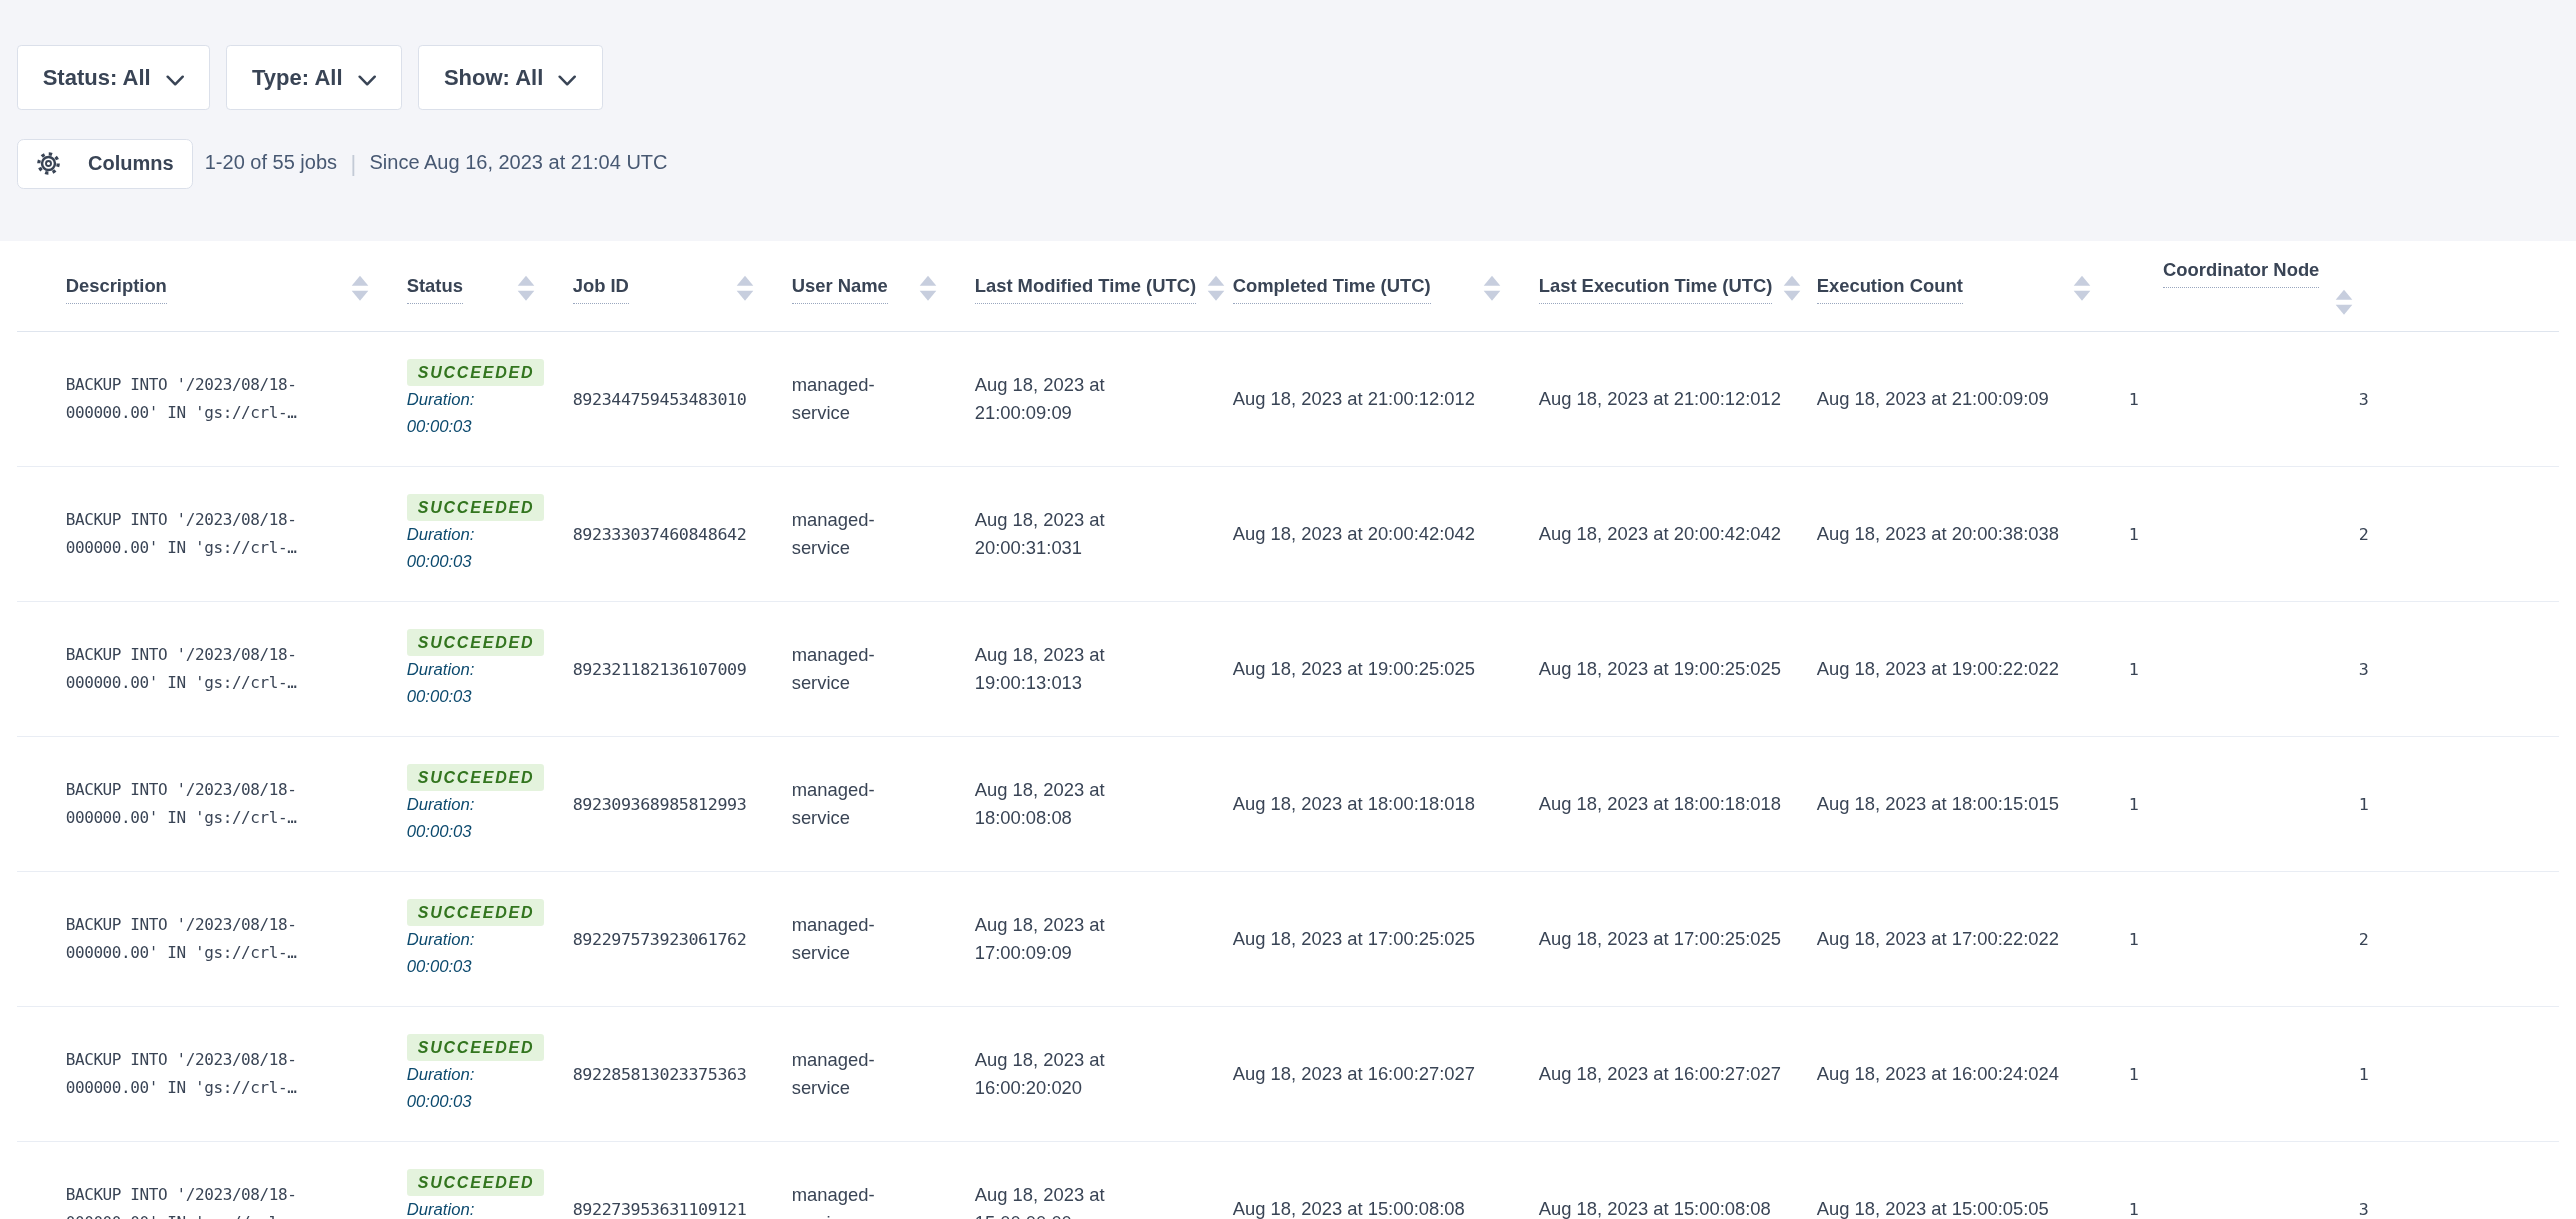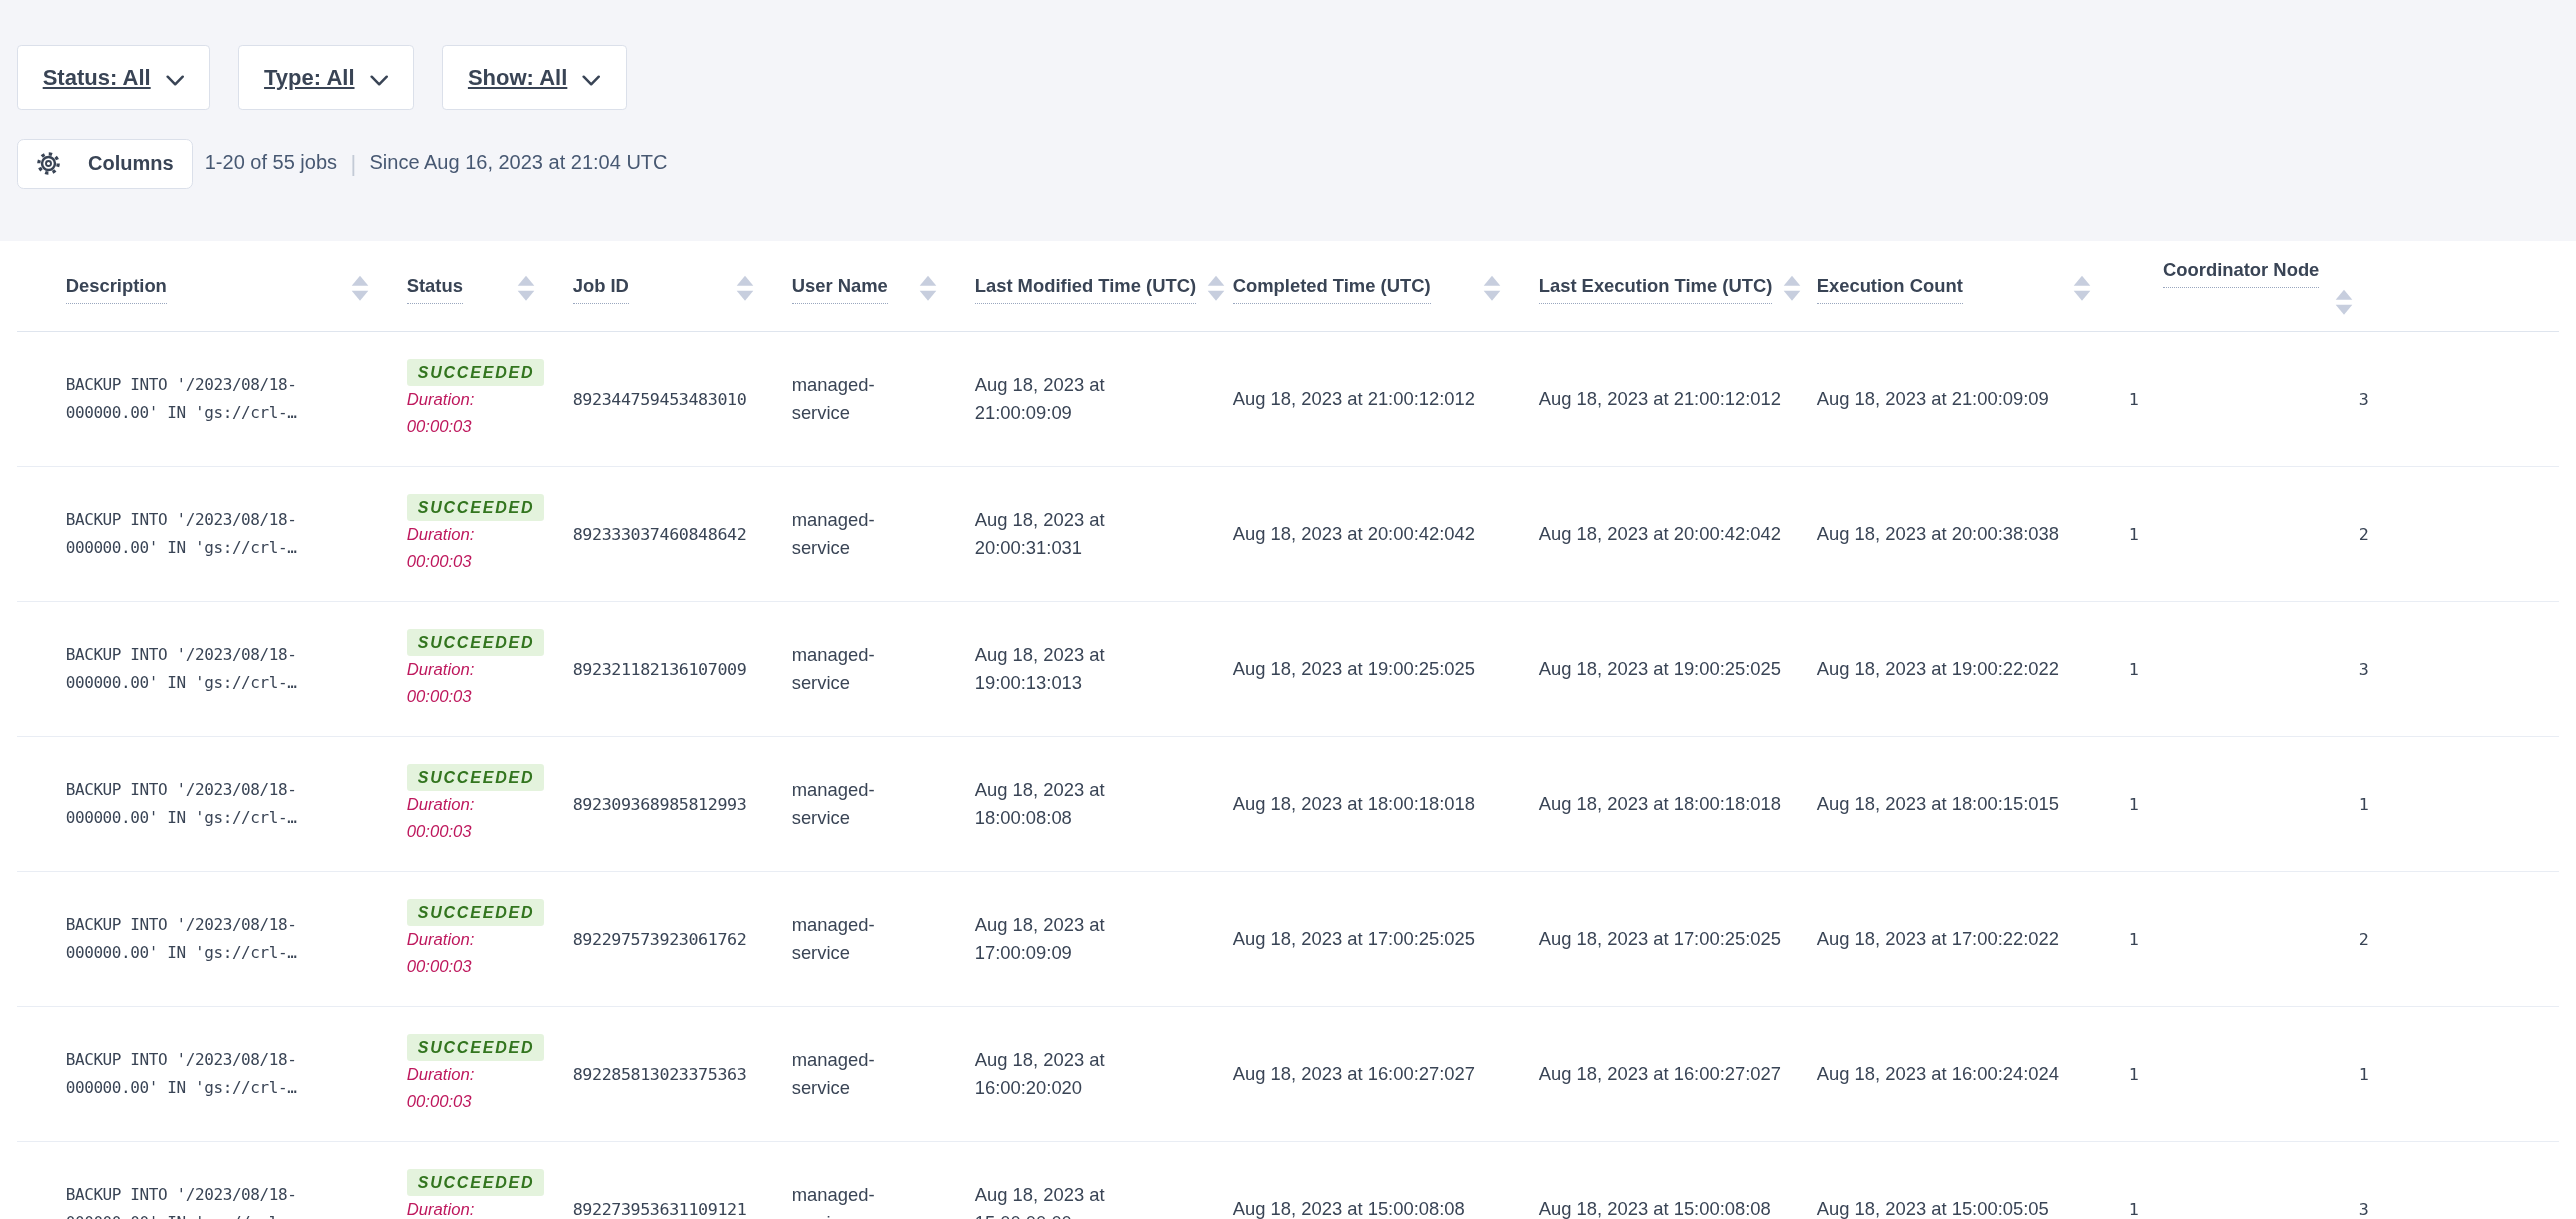--- a/index.html
+++ b/index.html
@@ -5,21 +5,21 @@
   html,body{margin:0;padding:0;}
   body{
     width:2576px;height:1219px;overflow:hidden;
     background:#f4f5f9;
     font-family:"Liberation Sans",sans-serif;
     color:#394455;
     -webkit-font-smoothing:antialiased;
   }
   .top-section{box-sizing:border-box;height:241px;padding:22px 16.7px 0 16.7px;background:#f4f5f9;}
   .page-title{margin:0;font-size:28.4px;line-height:32px;font-weight:700;color:#333f50;letter-spacing:0.2px;}
-  .filters{margin-top:23.4px;display:flex;gap:28px;text-decoration:underline;}
+  .filters{margin-top:23.4px;display:flex;gap:16px;}
   .filter-btn{
     display:inline-flex;align-items:center;justify-content:center;gap:15px;
     height:65px;padding:0 25px;box-sizing:border-box;
     background:#ffffff;border:1.7px solid #dbe0ea;border-radius:4.2px;
     font-size:22px;font-weight:600;color:#394455;cursor:pointer;
   }
   .chevron{display:inline-block;margin-top:2.5px;}
   .toolbar{margin-top:28.4px;display:flex;align-items:center;}
   .columns-btn{
     display:inline-flex;align-items:center;gap:27px;
@@ -52,21 +52,21 @@
   .cell{font-size:18.4px;line-height:28.4px;color:#394455;}
   .cell.first{padding-left:49px;}
   .mono{font-family:"DejaVu Sans Mono",monospace;font-size:16.7px;letter-spacing:-0.4px;}
   .desc-cell{font-family:"DejaVu Sans Mono",monospace;font-size:16px;line-height:28px;letter-spacing:-0.4px;white-space:nowrap;}
   .status-cell{display:flex;flex-direction:column;align-items:flex-start;font-style:italic;}
   .status-badge{
     display:inline-block;background:#e4f3dd;color:#33751f;
     font-size:16px;line-height:16px;font-weight:700;letter-spacing:1.8px;
     padding:5.9px 9.2px 5px 11px;border-radius:3.3px;
   }
-  .duration{font-size:16.7px;line-height:27px;color:#be185d;}
+  .duration{font-size:16.7px;line-height:27px;color:#0c4a6e;}
   .duration div{white-space:nowrap;}
   .two-line div{white-space:nowrap;}
   .nowrap{white-space:nowrap;}
 </style>
 </head>
 <body>
 
 <div class="top-section">
 
   <div class="filters">

